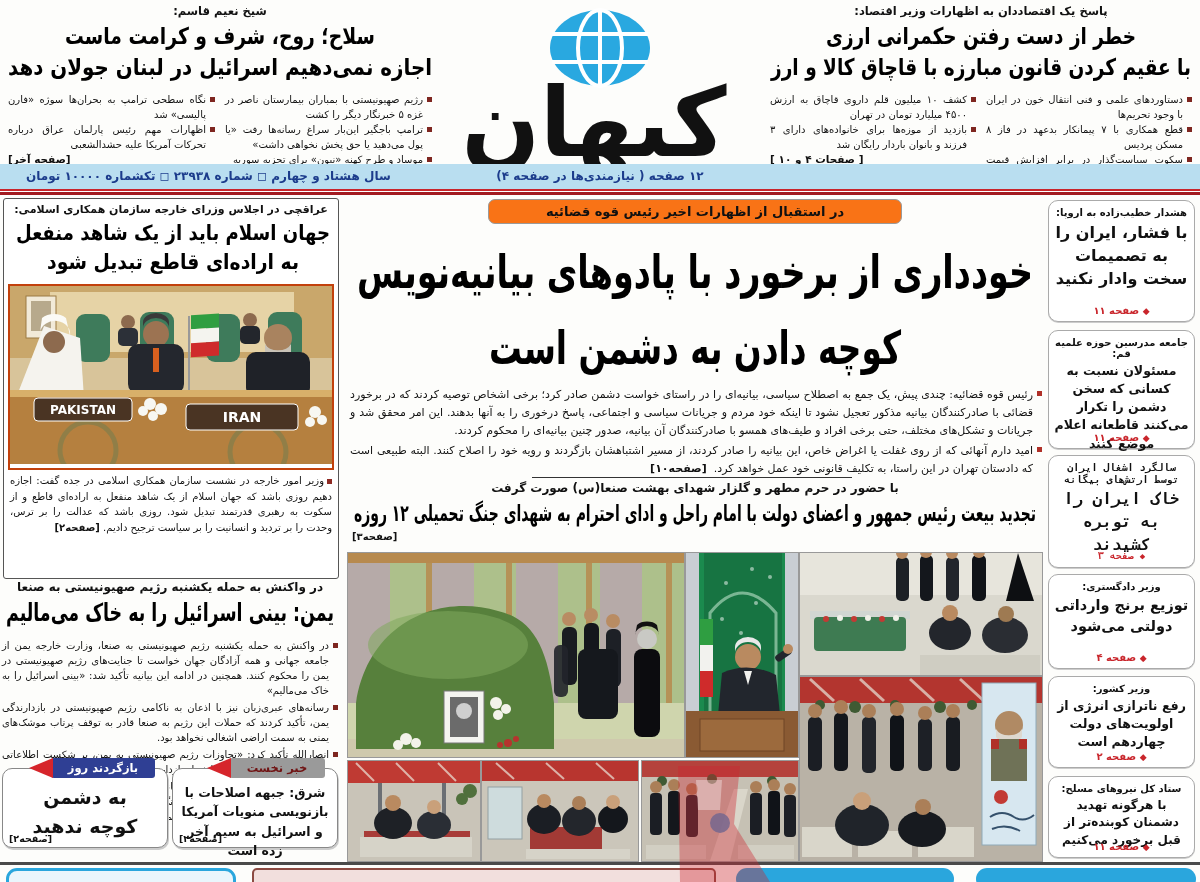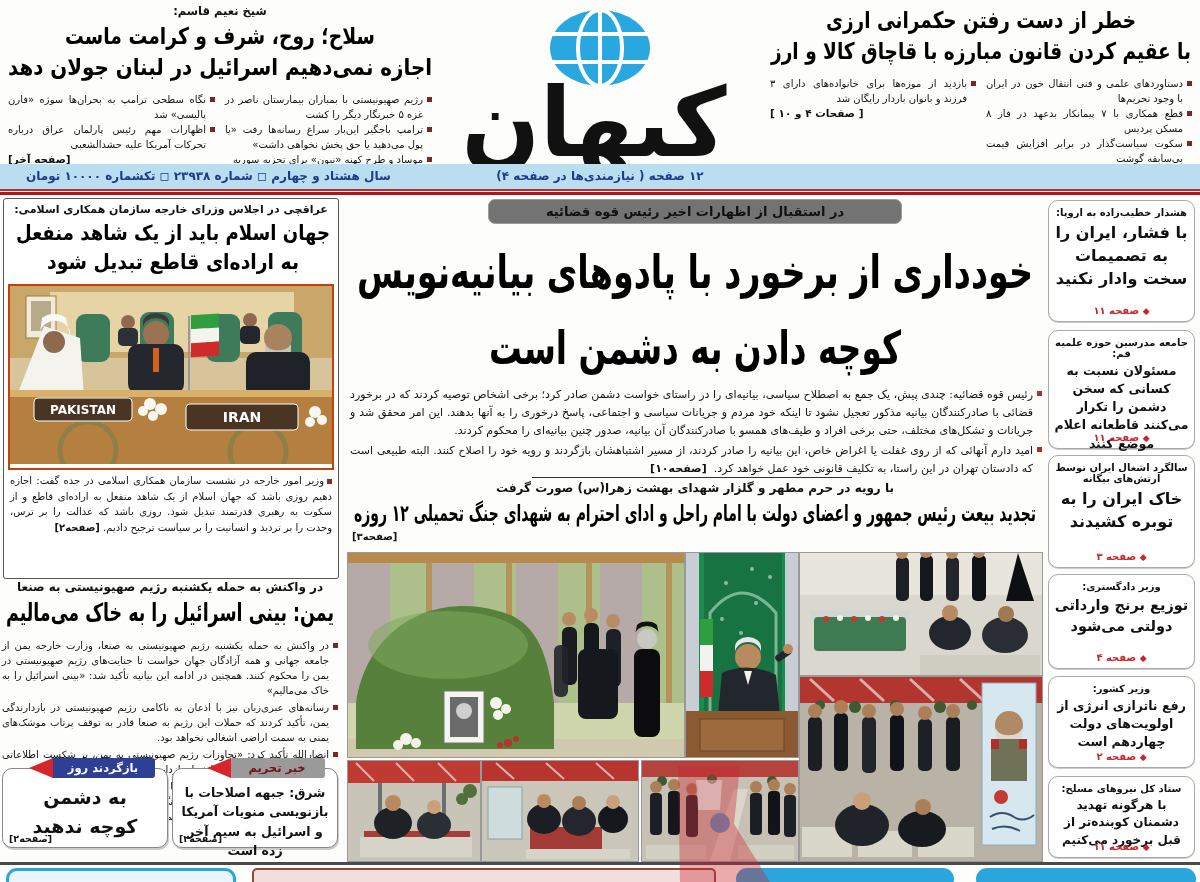--- a/index.html
+++ b/index.html
@@ -17,21 +17,21 @@
   .logo-wrap{left:442px;top:4px;width:316px;height:158px;}
   .logo-text{position:absolute;bottom:-8px;right:6px;width:100%;font-size:92px;font-weight:bold;
              line-height:1;text-align:center;letter-spacing:-3px;transform:scaleY(1.04);}
   
   .datebar{top:164px;left:0;width:1200px;height:25px;background:#b9def0;}
   .datebar span{position:absolute;font-size:12px;font-weight:bold;color:#1c3c8c;line-height:25px;white-space:nowrap;}
   .redrule{top:189px;left:0;width:1200px;height:6px;
            background:linear-gradient(to bottom,#c9252b 0 2px,#ffffff 2px 3.5px,#a21b21 3.5px 6px);}
   
   .kickerbox{left:488px;top:199px;width:412px;height:23px;border:1.5px solid #9a9a9a;border-radius:7px;
-             background:#737373;font-size:13px;font-weight:bold;text-align:center;line-height:23px;}
+             background:#f97316;font-size:13px;font-weight:bold;text-align:center;line-height:23px;}
   .mainhead{left:348px;top:226px;}
   .bodytext{left:350px;top:386px;width:692px;font-size:11px;line-height:1.62;}
   .bodytext .bitem{margin-bottom:3px;}
   .divider{left:532px;top:477px;width:320px;border-top:1.5px solid #333;}
   .photokicker{left:348px;top:481px;width:694px;font-size:12px;font-weight:bold;text-align:center;}
   .photohead{left:348px;top:496px;}
   .photopage{left:352px;top:531px;font-size:10px;font-weight:bold;}
   
   .oicbox{left:3px;top:198px;width:334px;height:379px;border:1.5px solid #555;border-radius:3px;background:#fff;}
   .oic-kicker{font-size:11px;font-weight:bold;text-align:center;margin-top:4px;}
@@ -67,40 +67,45 @@
   .botrule{top:862px;left:0;width:1200px;height:3px;background:#4a4a4a;}
   .bstrip{top:868px;height:22px;border-radius:11px;}
   svg text{font-family:"DejaVu Sans",sans-serif;}
 </style>
 </head>
 <body>
 
 <div class="page">
 
   <div class="abs mast-story" style="right:2px;width:434px;">
+    <div class="mast-kicker">پاسخ یک اقتصاددان به اظهارات وزیر اقتصاد:</div>
     <svg width="434" height="66">
       <text x="217" y="26" text-anchor="middle" font-size="23" font-weight="bold" textLength="310" lengthAdjust="spacingAndGlyphs">خطر از دست رفتن حکمرانی ارزی</text>
       <text x="217" y="57" text-anchor="middle" font-size="23" font-weight="bold" textLength="420" lengthAdjust="spacingAndGlyphs">با عقیم کردن قانون مبارزه با قاچاق کالا و ارز</text>
     </svg>
     <div class="mast-bullets">
       <div class="mast-col">
         <div class="bitem">
             <span class="sq"></span>
             <span>دستاوردهای علمی و فنی انتقال خون در ایران با وجود تحریم‌ها</span>
           </div>
         <div class="bitem">
             <span class="sq"></span>
             <span>قطع همکاری با ۷ پیمانکار بدعهد در فاز ۸ مسکن پردیس</span>
           </div>
         <div class="bitem">
             <span class="sq"></span>
             <span>سکوت سیاست‌گذار در برابر افزایش قیمت بی‌سابقه گوشت</span>
           </div>
       </div>
       <div class="mast-col">
+        <div class="bitem">
+            <span class="sq"></span>
+            <span>کشف ۱۰ میلیون قلم داروی قاچاق به ارزش ۴۵۰۰ میلیارد تومان در تهران</span>
+          </div>
         <div class="bitem">
             <span class="sq"></span>
             <span>بازدید از موزه‌ها برای خانواده‌های دارای ۳ فرزند و بانوان باردار رایگان شد</span>
           </div>
         <span class="pref">[ صفحات ۴ و ۱۰ ]</span>
       </div>
     </div>
   </div>
 
   <div class="abs mast-story" style="left:2px;width:436px;">
@@ -167,21 +172,21 @@
         <span class="sq" style="background:#b03028;"></span>
         <span style="text-align:justify;">رئیس قوه قضائیه: چندی پیش، یک جمع به اصطلاح سیاسی، بیانیه‌ای را در راستای خواست دشمن صادر کرد؛ برخی اشخاص توصیه کردند که در برخورد قضائی با صادرکنندگان بیانیه مذکور تعجیل نشود تا اینکه خود مردم و جریانات سیاسی و اجتماعی، پاسخ درخوری را به آنها بدهند. این امر محقق شد و جریانات و تشکل‌های مختلف، حتی برخی افراد و طیف‌های همسو با صادرکنندگان آن بیانیه، صدور چنین بیانیه‌ای را محکوم کردند.</span>
       </div>
     <div class="bitem">
         <span class="sq" style="background:#b03028;"></span>
       <span style="text-align:justify;"><span>امید دارم آنهائی که از روی غفلت یا اغراض خاص، این بیانیه را صادر کردند، از مسیر اشتباهشان بازگردند و رویه خود را اصلاح کنند. البته طبیعی است که دادستان تهران در این راستا، به تکلیف قانونی خود عمل خواهد کرد.</span>&nbsp;&nbsp;<b>[صفحه۱۰]</b></span>
     </div>
   </div>
   <div class="abs divider"></div>
 
-  <div class="abs photokicker">با رویه در حرم مطهر و گلزار شهدای بهشت زهرا(س) صورت گرفت</div>
+  <div class="abs photokicker">با حضور در حرم مطهر و گلزار شهدای بهشت صنعا(س) صورت گرفت</div>
   <svg class="abs photohead" width="694" height="34">
     <text x="347" y="25" text-anchor="middle" font-size="23" font-weight="bold" textLength="682" lengthAdjust="spacingAndGlyphs">تجدید بیعت رئیس جمهور و اعضای دولت با امام راحل و ادای احترام به شهدای جنگ تحمیلی ۱۲ روزه</text>
   </svg>
   <div class="abs photopage">[صفحه۳]</div>
 
   <div class="abs collage">
 
     <div class="tile" style="left:2px;top:2px;width:336px;height:204px;">
       <svg width="336" height="204" viewBox="0 0 336 204">
         <rect width="336" height="204" fill="#cfd5ad"></rect>
@@ -535,38 +540,38 @@
       <span class="tab-arrow"></span>
     </div>
     <div class="tab-title" style="font-size:19px;line-height:1.5;">
       <div>به دشمن</div>
       <div>کوچه ندهید</div>
     </div>
     <span class="tab-pref">[صفحه۲]</span>
   </div>
   <div class="abs tabbox" style="left:172px;width:164px;">
     <div class="tab tab-gray" style="right:12px;width:96px;">
-      <span>خبر تحریم</span>
+      <span>خبر نخست</span>
       <span class="tab-arrow"></span>
     </div>
     <div class="tab-title" style="font-size:12.5px;line-height:1.55;padding:0 6px;">شرق: جبهه اصلاحات با بازنویسی منویات آمریکا و اسرائیل به سیم آخر زده است</div>
     <span class="tab-pref">[صفحه۲]</span>
   </div>
 
   <div class="abs sbox" style="top:200px;height:122px;">
     <span class="sk">هشدار خطیب‌زاده به اروپا:</span>
     <span class="sh" style="font-size:16px;">با فشار، ایران را به تصمیمات سخت وادار نکنید</span>
     <span class="spage"><span class="dia">◆</span> <span>صفحه ۱۱</span></span>
   </div>
   <div class="abs sbox" style="top:330px;height:119px;">
     <span class="sk">جامعه مدرسین حوزه علمیه قم:</span>
     <span class="sh" style="font-size:12.5px;">مسئولان نسبت به کسانی که سخن دشمن را تکرار می‌کنند قاطعانه اعلام موضع کنند</span>
     <span class="spage"><span class="dia">◆</span> <span>صفحه ۱۱</span></span>
   </div>
-  <div class="abs sbox" style="top:455px;height:113px;">
+  <div class="abs sbox" style="top:455px;height:113px;font-family:Liberation Mono, monospace;">
     <span class="sk">سالگرد اشغال ایران توسط ارتش‌های بیگانه</span>
     <span class="sh" style="font-size:16px;">خاک ایران را به توبره کشیدند</span>
     <span class="spage"><span class="dia">◆</span> <span>صفحه ۳</span></span>
   </div>
   <div class="abs sbox" style="top:574px;height:95px;">
     <span class="sk">وزیر دادگستری:</span>
     <span class="sh" style="font-size:14.5px;">توزیع برنج وارداتی دولتی می‌شود</span>
     <span class="spage"><span class="dia">◆</span> <span>صفحه ۴</span></span>
   </div>
   <div class="abs sbox" style="top:676px;height:92px;">

